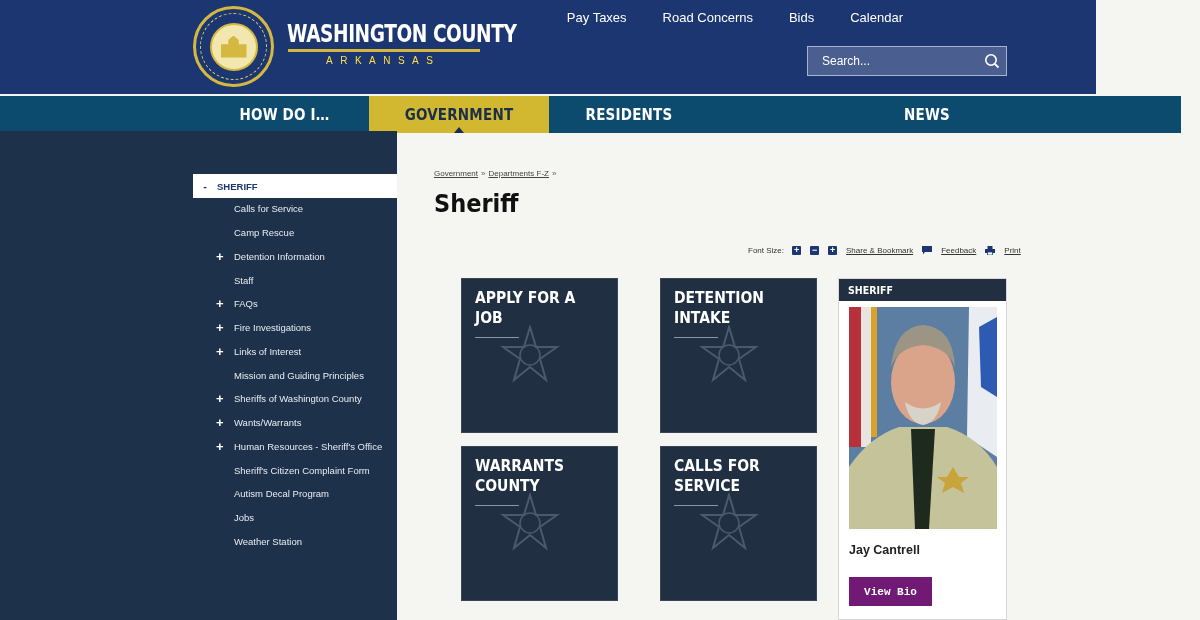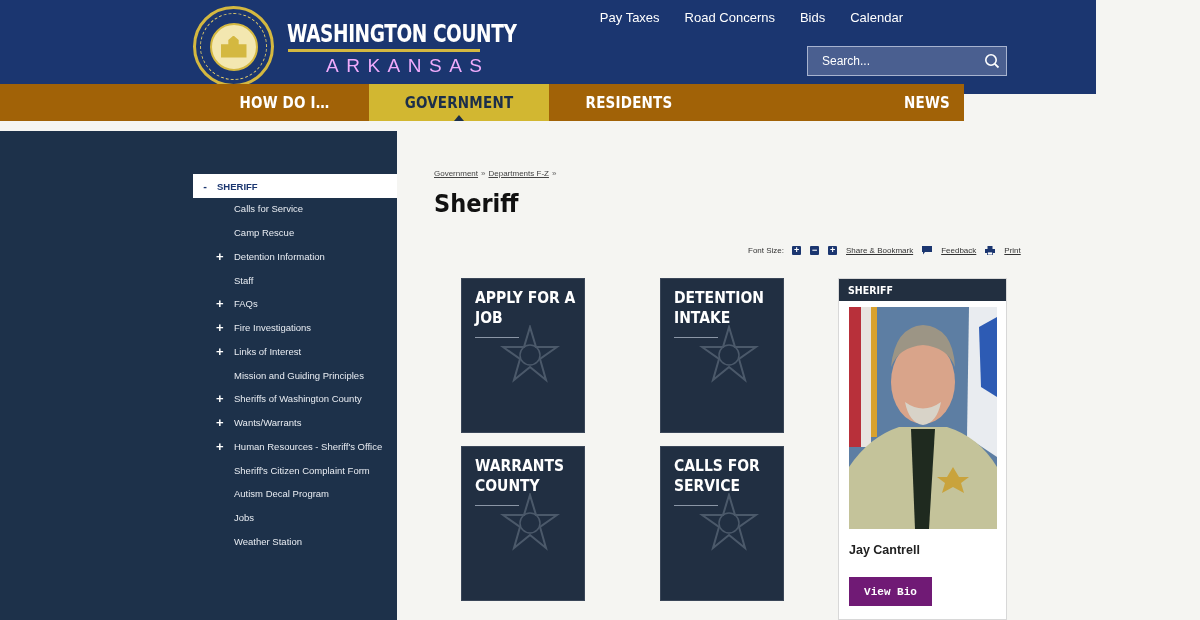--- a/index.html
+++ b/index.html
@@ -10,32 +10,32 @@
   .header { position: absolute; left: 0; top: 0; width: 1096px; height: 94px; background: #1b3670; }
   .seal { position: absolute; left: 193px; top: 6px; width: 81px; height: 81px; border-radius: 50%;
           background: #1b3670; border: 3px solid #d4b840; display: flex; align-items: center; justify-content: center; }
   .seal-inner { width: 48px; height: 48px; border-radius: 50%; background: #f3e7b0; border: 2px solid #d4b840;
           display: flex; align-items: center; justify-content: center; }
   .seal-building { width: 26px; height: 22px; background: #d4b840; clip-path: polygon(0 100%,0 40%,30% 40%,30% 20%,50% 0,70% 20%,70% 40%,100% 40%,100% 100%); }
   .seal-ring-text { position: absolute; inset: 4px; border-radius: 50%; border: 1px dashed #e6cf6a; }
   .brand-title { position: absolute; left: 287px; top: 20px; color: #fff; font-family: "DejaVu Sans Condensed", "DejaVu Sans", sans-serif;
           font-weight: bold; font-size: 24px; letter-spacing: -0.5px; transform: scaleX(0.86); transform-origin: left; white-space: nowrap; }
   .brand-line { position: absolute; left: 288px; top: 49px; width: 192px; height: 3px; background: #d4b840; }
-  .brand-sub { position: absolute; left: 326px; top: 55px; color: #f0abfc; font-size: 19px; letter-spacing: 7.5px; }
-  .util-nav { position: absolute; top: 10px; right: 193px; display: flex; gap: 25px; }
+  .brand-sub { position: absolute; left: 326px; top: 55px; color: #fde047; font-size: 10px; letter-spacing: 7.5px; }
+  .util-nav { position: absolute; top: 10px; right: 193px; display: flex; gap: 36px; }
   .util-nav a { color: #fff; font-size: 13px; text-decoration: none; }
   .search { position: absolute; left: 807px; top: 46px; width: 200px; height: 30px; background: #4a5f90; border: 1px solid #a7b3cf;
           display: flex; align-items: center; }
   .search input { flex: 1; background: transparent; border: none; color: #fff; font-size: 12px; padding-left: 14px; outline: none;
           font-family: "Liberation Sans", sans-serif; }
   .search input::placeholder { color: #fff; }
   .search-icon { width: 30px; height: 28px; display: flex; align-items: center; justify-content: center; }
 
   
-  .mainnav { position: absolute; left: 0; top: 84px; width: 964px; height: 37px; background: #a16207; }
+  .mainnav { position: absolute; left: 0; top: 96px; width: 1181px; height: 37px; background: #0c4a6e; }
   .mainnav .item { position: absolute; top: 0; height: 37px; display: flex; align-items: center; justify-content: center;
           color: #fff; font-family: "DejaVu Sans Condensed", "DejaVu Sans", sans-serif; font-weight: bold; font-size: 15px; letter-spacing: 0.2px; }
   .mainnav .item.active { background: #d2b731; color: #1b2e4a; }
   .mainnav .caret { position: absolute; bottom: 0; left: 50%; margin-left: -5px; width: 0; height: 0;
           border-left: 5px solid transparent; border-right: 5px solid transparent; border-bottom: 6px solid #1b2e4a; }
 
   
   .sidebar { position: absolute; left: 0; top: 131px; width: 397px; height: 489px; background: #1d314a; }
   .side-active { position: absolute; left: 193px; top: 43px; width: 204px; height: 24px; background: #fff; display: flex; align-items: center; }
   .side-active .minus { width: 24px; text-align: center; color: #1b3670; font-size: 11px; font-weight: bold; }
@@ -52,21 +52,21 @@
   .page-title { position: absolute; left: 434px; top: 189px; font-family: "DejaVu Sans Condensed", "DejaVu Sans", sans-serif;
           font-weight: bold; font-size: 25px; color: #111; }
 
   .tools { position: absolute; left: 748px; top: 246px; display: flex; align-items: flex-start; font-size: 8px; color: #333; }
   .tools .lbl { margin-right: 8px; }
   .tbtn { width: 9px; height: 9px; background: #1b3670; border-radius: 1px; color: #fff; font-size: 9px; line-height: 9px;
           text-align: center; font-weight: bold; margin-right: 9px; }
   .tools a { color: #333; text-decoration: underline; margin-right: 9px; margin-left: 9px; }
   .ticon { display: inline-block; }
 
-  .tile { position: absolute; width: 124px; height: 155px; background: #212f42; border: 1px solid #3a4658; overflow: hidden; }
+  .tile { position: absolute; width: 157px; height: 155px; background: #212f42; border: 1px solid #3a4658; overflow: hidden; }
   .tile .t { position: absolute; left: 13px; top: 9px; width: 112px; color: #fff; font-family: "DejaVu Sans Condensed", "DejaVu Sans", sans-serif;
           font-weight: bold; font-size: 15.5px; line-height: 20px; }
   .tile .rule { position: absolute; left: 13px; top: 58px; width: 44px; height: 1px; background: #8b96a6; }
   .tile .badge { position: absolute; left: 38px; top: 46px; width: 60px; height: 60px; opacity: 0.35; }
 
   .card { position: absolute; left: 838px; top: 278px; width: 169px; height: 342px; background: #fff; border: 1px solid #d8d8d8; }
   .card-head { height: 22px; background: #222f40; color: #fff; font-family: "DejaVu Sans Condensed", "DejaVu Sans", sans-serif;
           font-weight: bold; font-size: 10.5px; display: flex; align-items: center; padding-left: 9px; }
   .photo { position: absolute; left: 10px; top: 28px; width: 148px; height: 222px; overflow: hidden; background: #5e7fa2; }
   .name { position: absolute; left: 10px; top: 264px; font-weight: bold; font-size: 12.5px; color: #222; }

